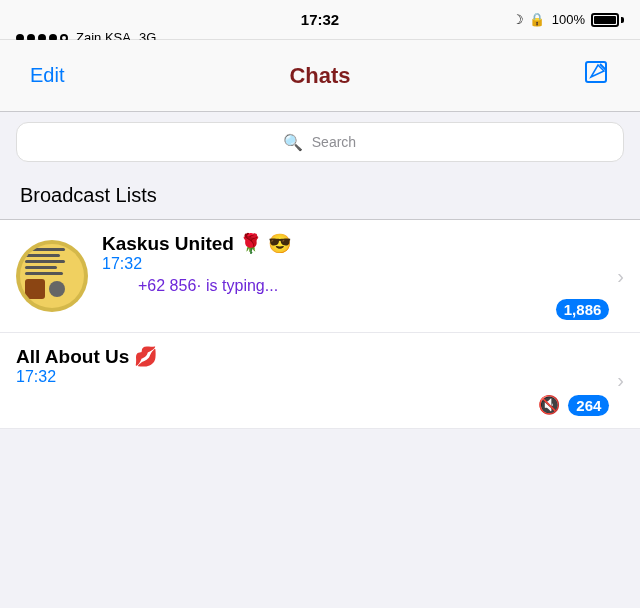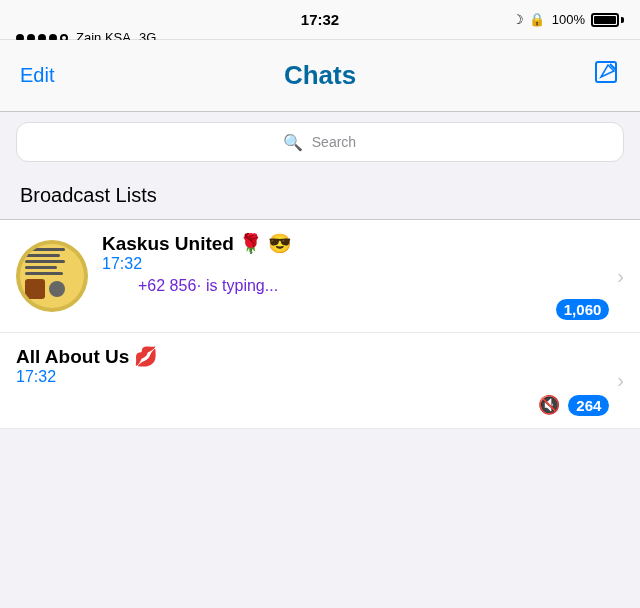--- a/index.html
+++ b/index.html
@@ -93,34 +93,34 @@
       border-radius: 0 2px 2px 0;
     }
 
     
     .nav-bar {
       background: #f9f9f9;
       height: 72px;
       display: flex;
       align-items: center;
       justify-content: space-between;
-      padding: 0 20px;
+      padding: 0 30px;
       border-bottom: 1px solid #c8c8cc;
       position: relative;
     }
     .nav-edit {
       color: #007aff;
       font-size: 20px;
       font-weight: 400;
       cursor: pointer;
     }
     .nav-title {
-      font-size: 26px;
+      font-size: 22px;
       font-weight: 600;
-      color: #0369a1;
+      color: #7f1d1d;
       position: absolute;
       left: 50%;
       transform: translateX(-50%);
     }
     .nav-compose {
       color: #007aff;
       font-size: 22px;
       cursor: pointer;
     }
 
@@ -375,21 +375,21 @@
         </div>
       </div>
     </div>
     <div class="chat-content">
       <div class="chat-header">
         <span class="chat-name">Kaskus United 🌹 😎</span>
         <span class="chat-time">17:32</span>
       </div>
       <div class="chat-preview">+62 856·          is typing...</div>
       <div class="chat-meta">
-        <span class="badge">1,060</span>
+        <span class="badge">1,886</span>
       </div>
     </div>
     <span class="chevron">›</span>
   </div>
 
   <div class="chat-item">
     <div class="chat-content">
       <div class="chat-header">
         <span class="chat-name">All About Us 💋</span>
         <span class="chat-time">17:32</span>

